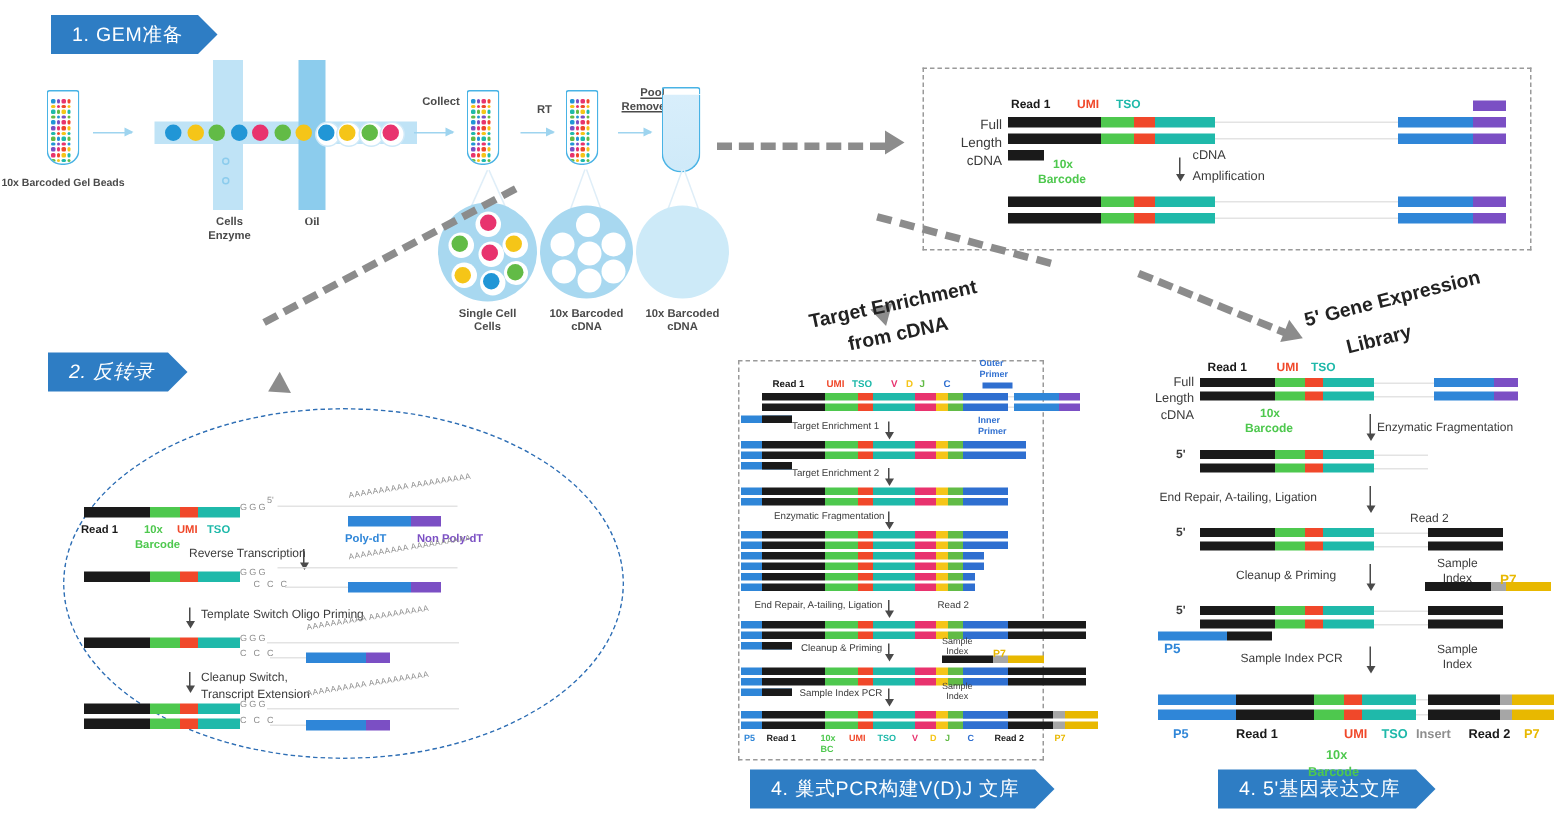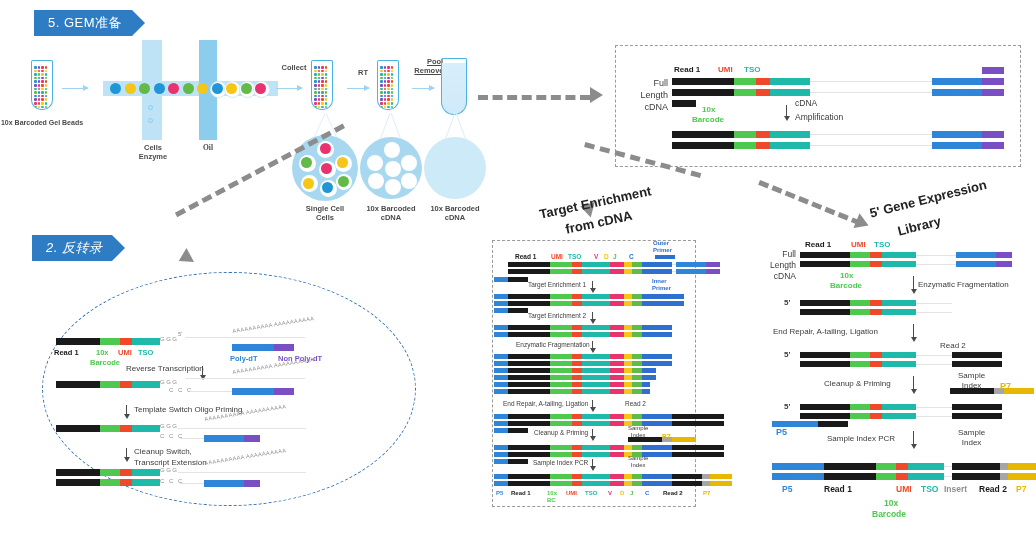--- a/index.html
+++ b/index.html
@@ -70,22 +70,24 @@
   .ellipse{position:absolute;border:1.4px dashed #2f6fb5;border-radius:50%;}
 
   .polyA{position:absolute;font-size:5.5px;color:#8e8e8e;letter-spacing:.4px;white-space:nowrap;}
   .ccc{position:absolute;font-size:6px;color:#8e8e8e;letter-spacing:1.5px;white-space:nowrap;}
 </style>
 </head>
 <body>
 
 <div class="stage">
 
-  <div class="banner" style="left:34px;top:10px;"><span>5. GEM准备</span></div>
+  <div class="banner" style="left:34px;top:10px;"><span>1. GEM准备</span></div>
   <div class="banner" style="left:32px;top:235px;font-style:italic;"><span>2. 反转录</span></div>
+  <div class="banner" style="left:500px;top:513px;"><span>4. 巢式PCR构建V(D)J 文库</span></div>
+  <div class="banner" style="left:812px;top:513px;"><span>4. 5'基因表达文库</span></div>
 
   <div class="tube" style="left:31px;top:60px;">
     <div class="cap"></div>
     <div class="body">
         <div class="dotgrid" id="gelbeaddots">
           <i style="background:#2196d6"></i>
           <i style="background:#7b4fc4"></i>
           <i style="background:#e8336e"></i>
           <i style="background:#f0482a"></i>
           <i style="background:#f5c518"></i>

